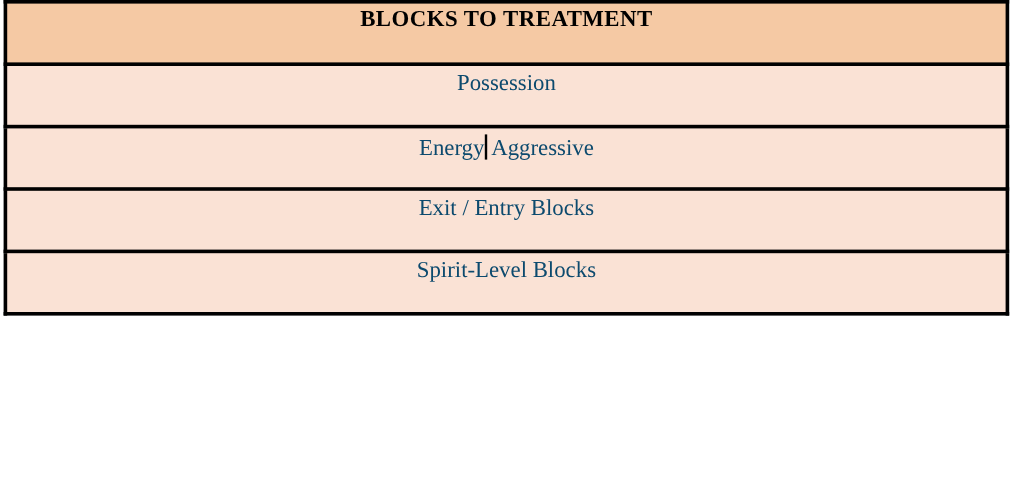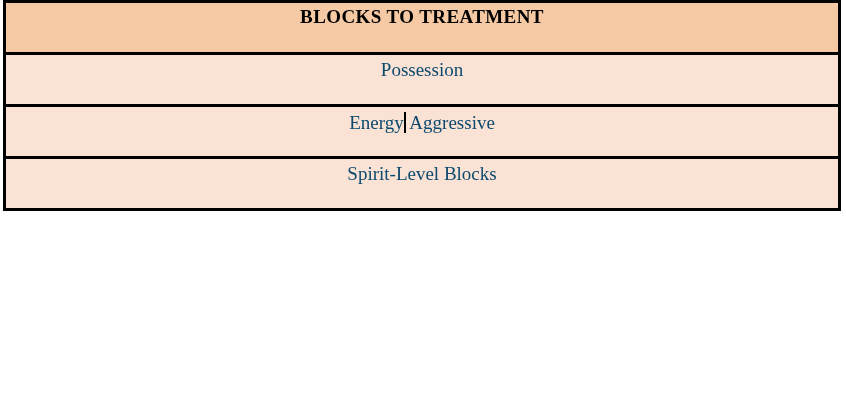--- a/index.html
+++ b/index.html
@@ -110,20 +110,25 @@
 
 
 
       <tr>
         <td class="body-cell">
           <span class="body-label"><span>Energy</span><span class="caret"></span><span> Aggressive</span></span>
         </td>
       </tr>
 
 
+      <tr>
+        <td class="body-cell">
+          <span class="body-label">Exit / Entry Blocks</span>
+        </td>
+      </tr>
 
       <tr>
         <td class="body-cell">
           <span class="body-label">Spirit-Level Blocks</span>
         </td>
       </tr>
 
     </tbody>
   </table>
 

